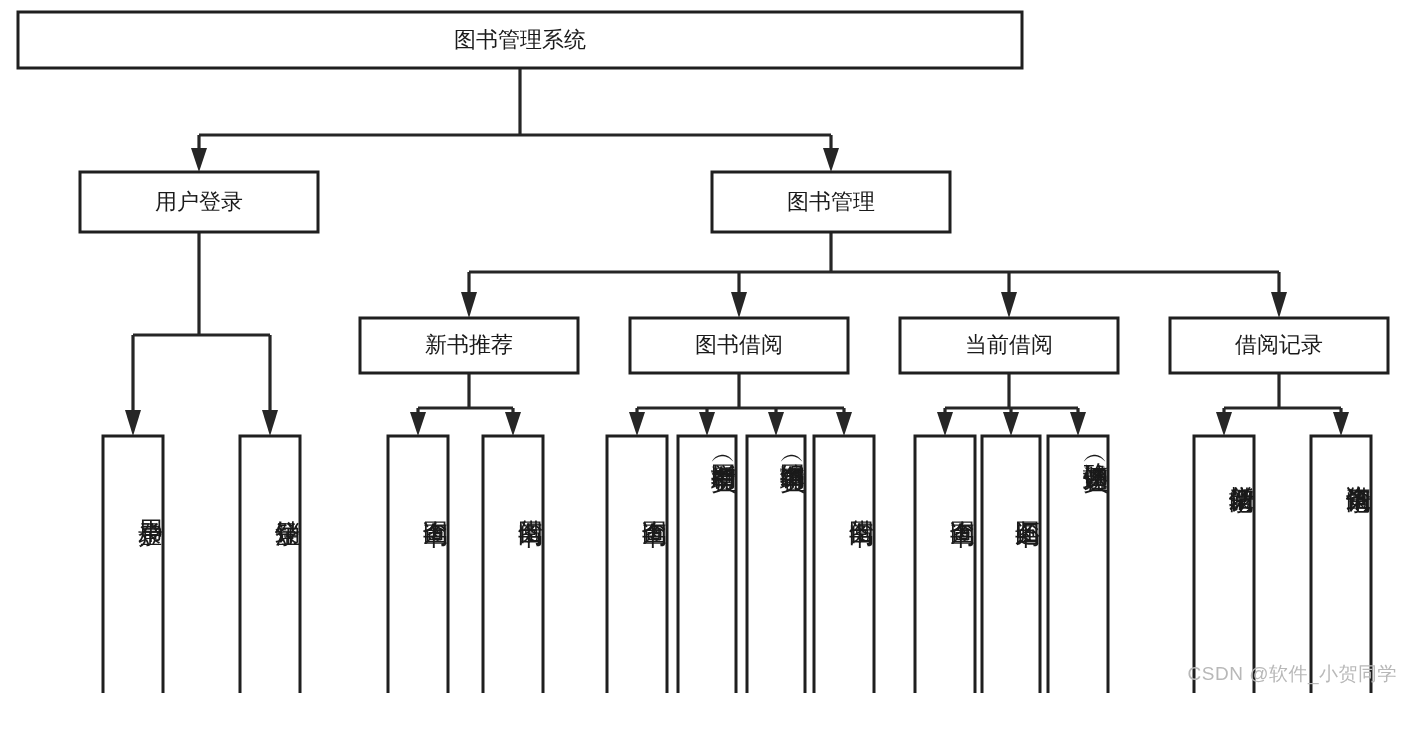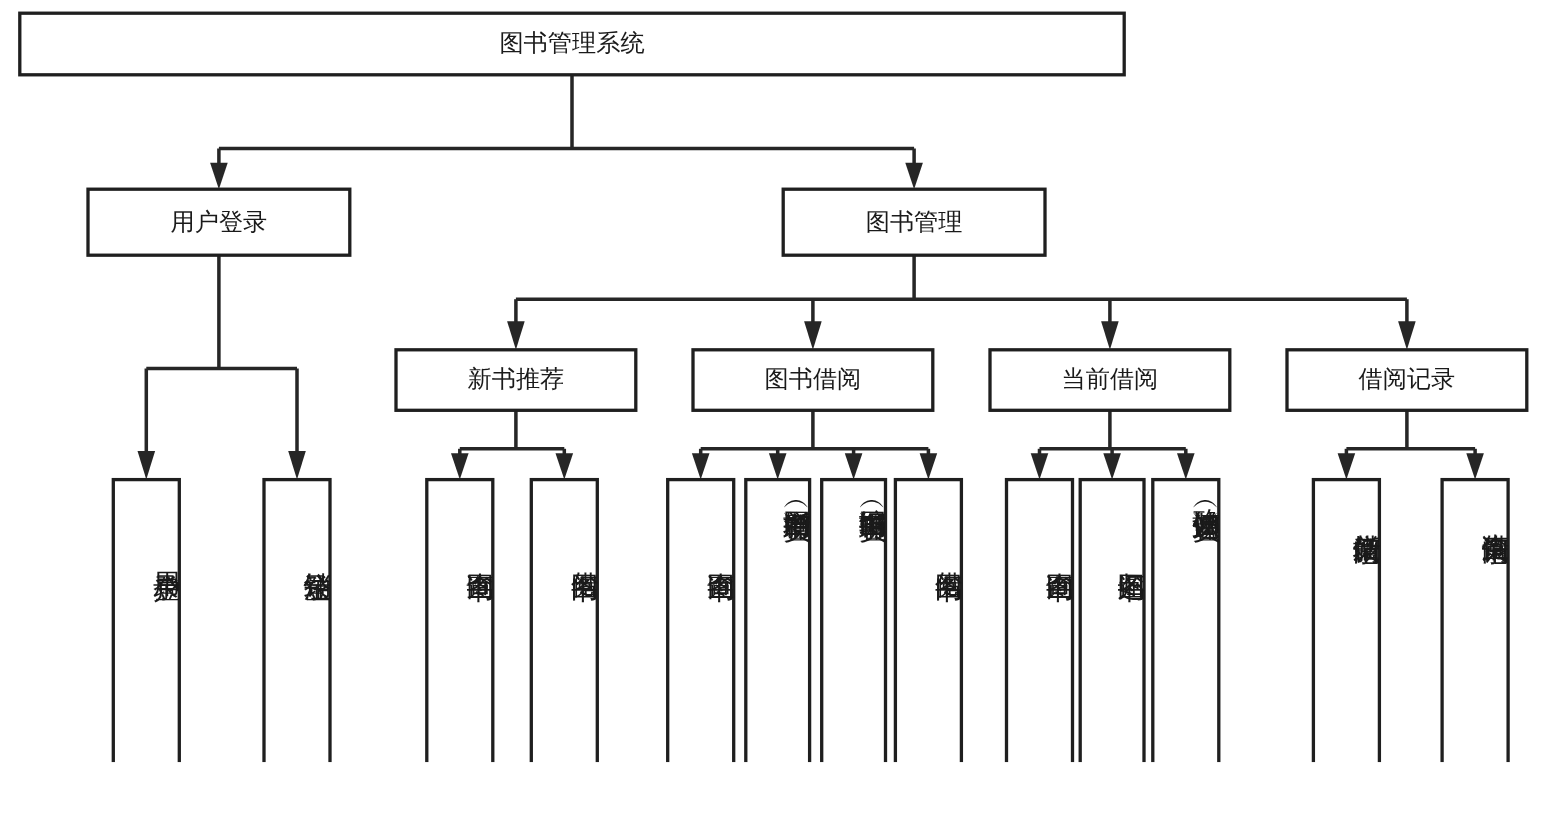--- a/index.html
+++ b/index.html
@@ -197,13 +197,14 @@
   <div class="vbox-label" style="left:607px;  top:500px; width:60px;">查询图书</div>
   <div class="vbox-label" style="left:678px;  top:443px; width:58px;">新增图书（管理员）</div>
   <div class="vbox-label" style="left:747px;  top:443px; width:58px;">编辑图书（管理员）</div>
   <div class="vbox-label" style="left:814px;  top:500px; width:60px;">借阅图书</div>
   <div class="vbox-label" style="left:915px;  top:500px; width:60px;">查询图书</div>
   <div class="vbox-label" style="left:982px;  top:500px; width:58px;">归还图书</div>
   <div class="vbox-label" style="left:1048px; top:443px; width:60px;">确认归还（管理员）</div>
   <div class="vbox-label" style="left:1194px; top:465px; width:60px;">新增借阅记录</div>
   <div class="vbox-label" style="left:1311px; top:465px; width:60px;">查询借阅记录</div>
 
+  <div class="watermark">CSDN @软件_小贺同学</div>
 </div>
 
 </body></html>

